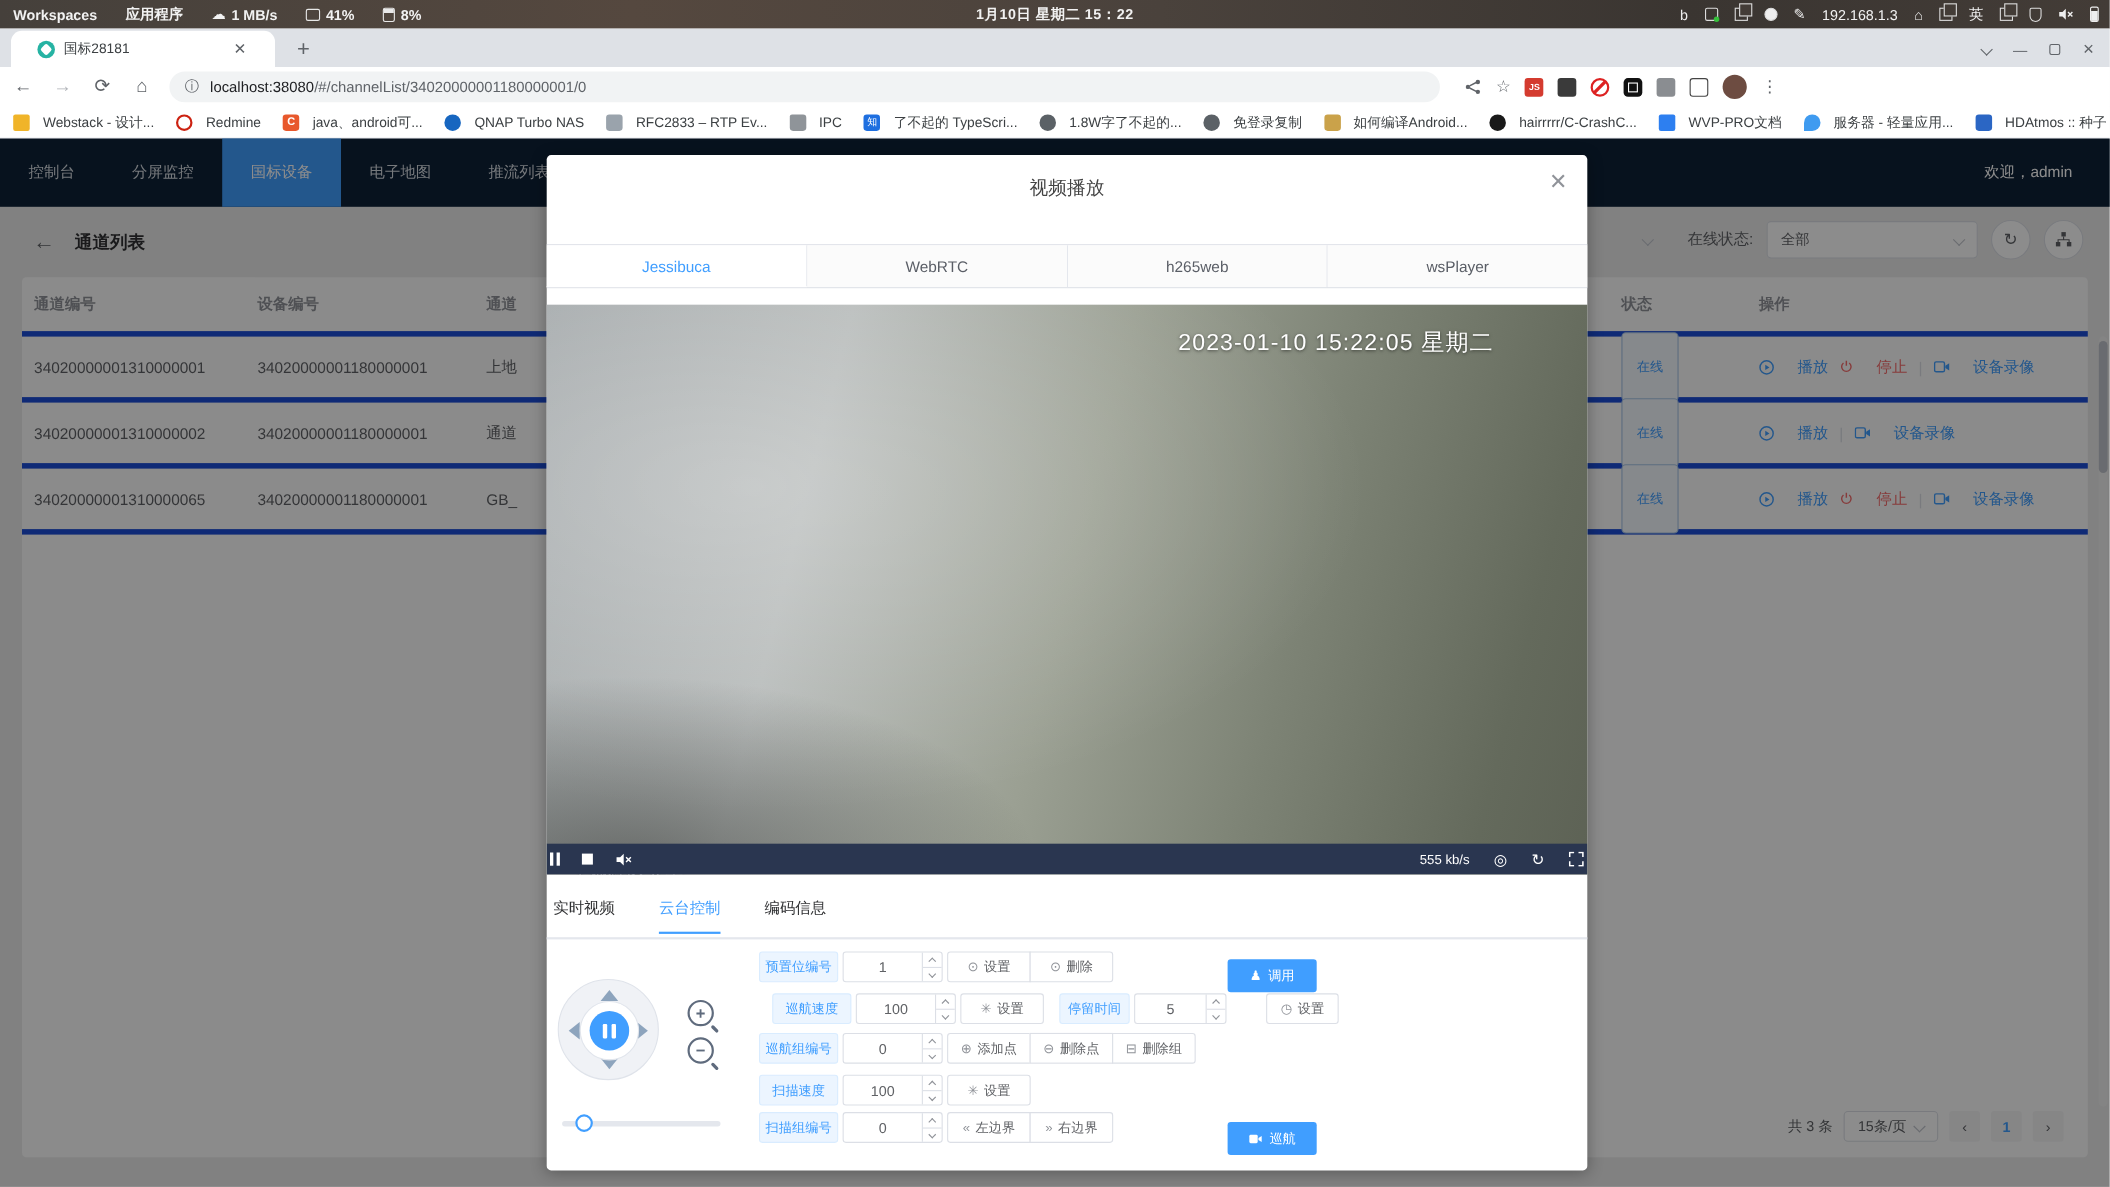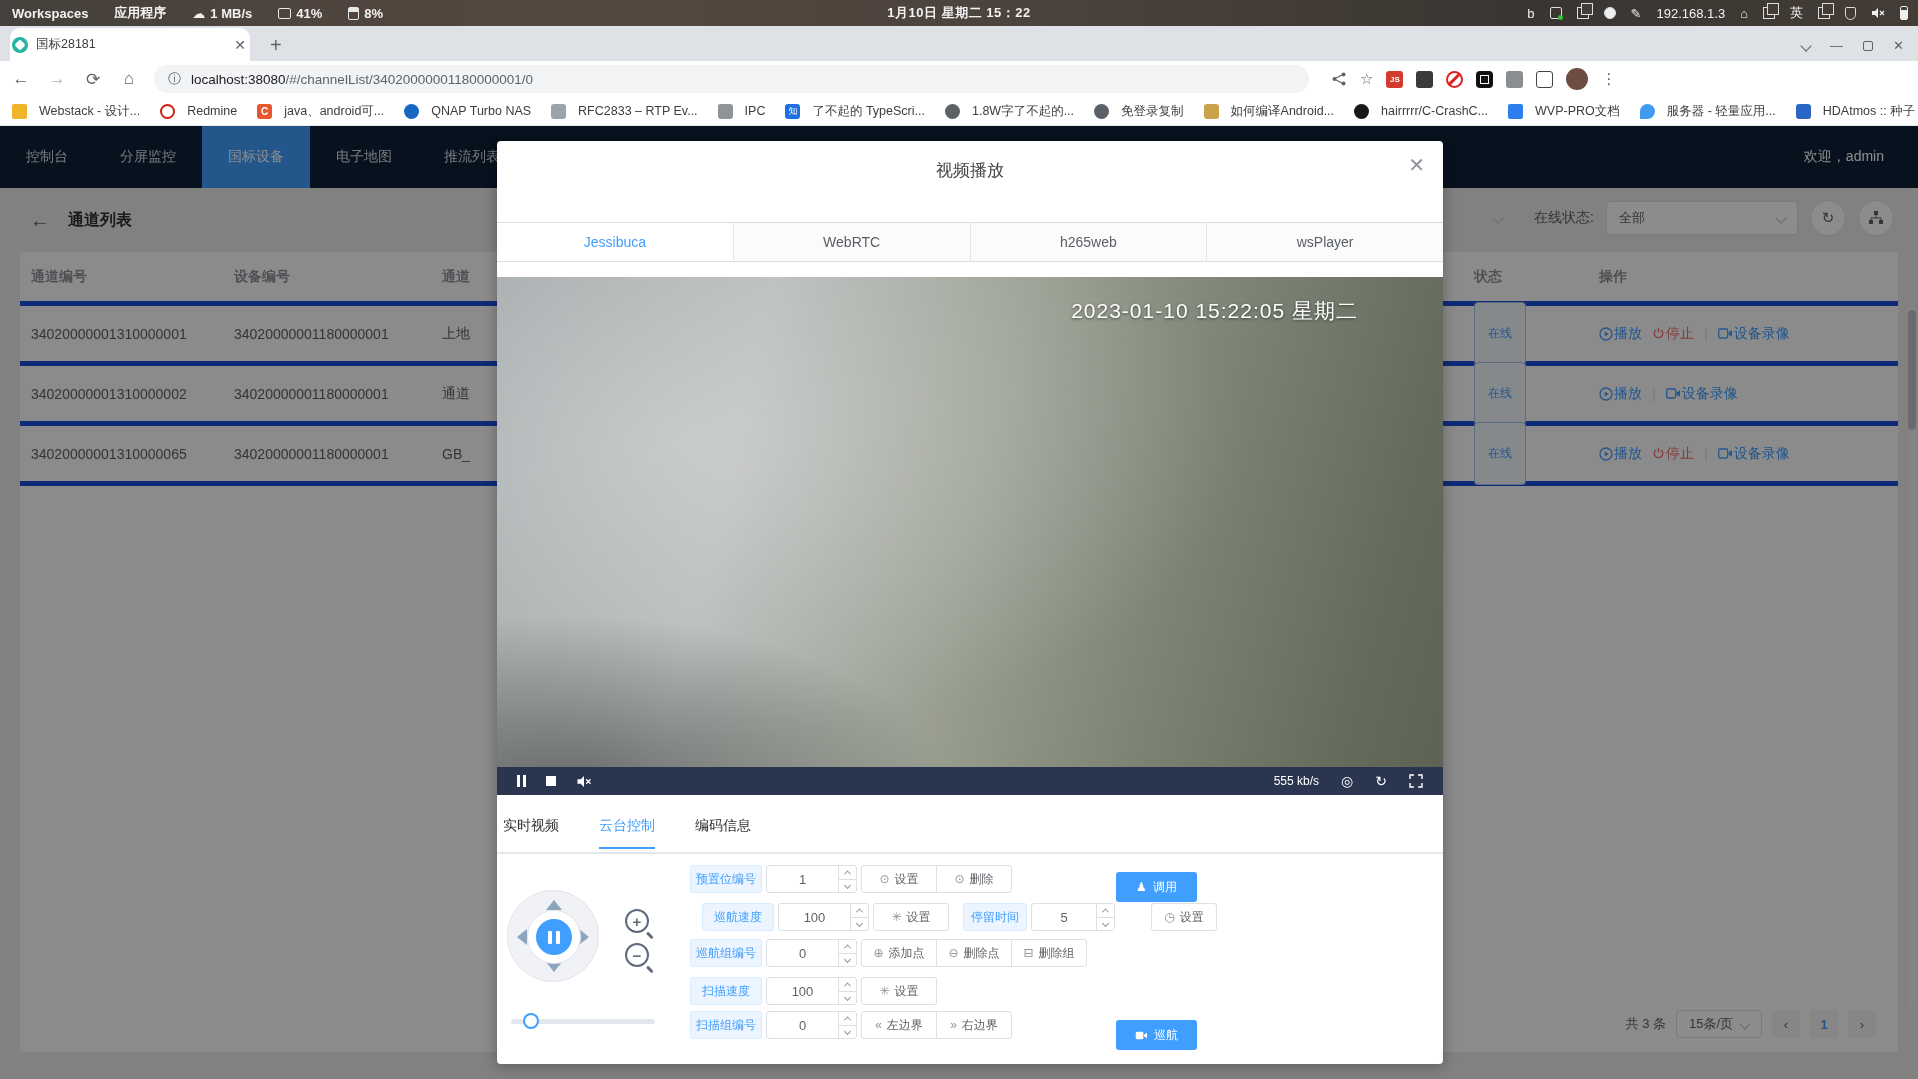--- a/index.html
+++ b/index.html
@@ -23,21 +23,21 @@
   .ic-sq2:after { content:""; position:absolute; left:3px; top:-5px; width:10px; height:10px; border:1.4px solid #ddd; background:#433c37; }
   .ic-dot:after { content:""; position:absolute; right:-2px; bottom:-2px; width:5px; height:5px; border-radius:50%; background:#35c03b; }
   .ic-shield { width:11px; height:13px; border:1.4px solid #ddd; border-radius:2px 2px 6px 6px; }
   .ic-batt { width:8px; height:14px; border:1.3px solid #eee; border-radius:2px; background:linear-gradient(transparent 25%,#eee 25%); }
   .ic-home,.ic-b,.ic-pen { font-size:13px; color:#eee; }
   .gn-spk { width:14px; height:12px; }
 
   
   .tabstrip { position:absolute; top:26px; left:0; width:100%; height:35px; background:#dee1e6; display:flex; align-items:flex-end; }
   .tab { width:240px; height:33px; background:#fff; border-radius:10px 10px 0 0; margin-left:10px;
-    display:flex; align-items:center; gap:8px; padding:0 2px; font-size:12.5px; color:#3c4043; }
+    display:flex; align-items:center; gap:8px; padding:0 24px; font-size:12.5px; color:#3c4043; }
   .favicon { width:16px; height:16px; border-radius:50%; background:#26b3a3; position:relative; flex:none; }
   .favicon:after { content:""; position:absolute; left:4px; top:4px; width:8px; height:8px; background:#fff; border-radius:2px; transform:rotate(45deg); }
   .tab-title { flex:1; white-space:nowrap; overflow:hidden; }
   .tab-close { color:#5f6368; font-size:14px; padding:0 2px; }
   .newtab { font-size:20px; color:#5f6368; margin-left:12px; padding:0 8px 4px; }
   .win-controls { margin-left:auto; display:flex; align-items:center; gap:20px; padding-right:14px; color:#5f6368; font-size:13px; padding-bottom:8px; }
   .wc-max { width:10px; height:10px; border:1.4px solid #5f6368; border-radius:2px; }
 
   .urlbar { position:absolute; top:61px; left:0; width:100%; height:36px; background:#fff; display:flex; align-items:center; padding:0 10px; gap:14px; }
   .nav-ic { color:#5f6368; font-size:17px; width:22px; text-align:center; }
@@ -85,21 +85,21 @@
   .chev { width:8px; height:8px; border-right:1.6px solid #c0c4cc; border-bottom:1.6px solid #c0c4cc; transform:rotate(45deg); display:inline-block; }
   .fil-label { font-size:14px; color:#606266; }
   .sel { height:34px; background:#fff; border:1px solid #dcdfe6; border-radius:4px; display:flex; align-items:center; justify-content:space-between; padding:0 12px; font-size:13px; color:#606266; }
   .sel-online { width:192px; }
   .cir-btn { width:36px; height:36px; border:1px solid #dcdfe6; border-radius:50%; background:#fff; display:flex; align-items:center; justify-content:center; color:#606266; font-size:15px; }
   .panel { position:absolute; top:126px; left:20px; width:1878px; height:800px; background:#fdfdfd; border-radius:4px; }
   .t-row { display:flex; align-items:center; height:60px; border-bottom:5px solid #1d4ed8; font-size:14px; color:#606266; }
   .t-head { height:54px; color:#909399; font-weight:bold; }
   .tc1 { width:214px; padding-left:11px; } .tc2 { width:208px; } .tc3 { width:1032px; } .tc4 { width:125px; } .tc5 { flex:1; display:flex; align-items:center; gap:10px; }
   .badge-online { display:inline-block; padding:22px 13px; border:1px solid #a8c6e8; color:#409eff; background:#f4f9ff; border-radius:4px; font-size:12px; }
-  .lnk { display:inline-flex; align-items:center; gap:1px; color:#409eff; font-size:14px; }
+  .lnk { display:inline-flex; align-items:center; gap:21px; color:#409eff; font-size:14px; }
   .lnk.red { color:#f56c6c; }
   .sep { color:#dcdfe6; }
   .pagination { position:absolute; top:884px; right:42px; display:flex; align-items:center; gap:10px; font-size:13px; color:#606266; }
   .psel { width:86px; height:28px; }
   .pg-btn { min-width:28px; height:28px; background:#f4f4f5; border-radius:3px; display:flex; align-items:center; justify-content:center; color:#606266; }
   .pg-btn.cur { color:#409eff; font-weight:bold; }
   .scrollbar { position:absolute; right:2px; top:180px; width:8px; height:700px; background:#f0f0f0; border-radius:4px; }
   .scroll-thumb { position:absolute; top:4px; left:0; width:8px; height:120px; background:#c0c4cc; border-radius:4px; }
   .dim-overlay { position:absolute; top:126px; left:0; width:1918px; height:953px; background:rgba(0,0,0,0.45); }
 
@@ -111,21 +111,21 @@
   .ptabs { position:absolute; top:81px; left:0; width:100%; height:40px; display:flex; border:1px solid #dcdfe6; border-left:none; border-right:none; }
   .ptab { flex:1; display:flex; align-items:center; justify-content:center; font-size:14px; color:#5a5e66; background:#fbfbfb; border-right:1px solid #e4e7ed; }
   .ptab:last-child { border-right:none; }
   .ptab.active { background:#fff; color:#409eff; border-bottom:1px solid #fff; }
   .video { position:absolute; top:136px; left:0; width:946px; height:518px; overflow:hidden;
     background: radial-gradient(620px 300px at 8% 100%, rgba(38,40,36,.55), transparent 60%),
       radial-gradient(900px 480px at 20% 32%, rgba(255,255,255,.28), rgba(255,255,255,0) 62%),
       linear-gradient(104deg,#a4a9ab 0%,#b6bab9 26%,#9ba093 50%,#7d8375 70%,#646a5c 90%,#5d6255 100%); }
   .osd-time { position:absolute; top:20px; right:85px; color:#fff; font-size:21px; letter-spacing:1px; text-shadow:0 1px 3px rgba(0,0,0,.55); }
   .osd-name { position:absolute; bottom:-9px; left:22px; color:#fff; font-size:17px; text-shadow:0 1px 3px rgba(0,0,0,.6); }
-  .ctrlbar { position:absolute; bottom:0; left:0; width:100%; height:28px; background:#2a3650; display:flex; align-items:center; gap:20px; padding:0 20px; }
+  .ctrlbar { position:absolute; bottom:0; left:0; width:100%; height:28px; background:#2a3650; display:flex; align-items:center; gap:20px; padding:0 3px; }
   .cb-ic { display:flex; align-items:center; color:#fff; }
   .cb-pause { display:flex; gap:3px; } .cb-pause i { width:3px; height:12px; background:#fff; display:block; }
   .cb-stop { width:10px; height:10px; background:#fff; }
   .cb-right { margin-left:auto; display:flex; align-items:center; gap:22px; color:#fff; }
   .bitrate { font-size:12px; color:#fff; }
   .subtabs { position:absolute; top:676px; left:6px; display:flex; gap:40px; font-size:14px; }
   .stab { padding-bottom:12px; color:#303133; }
   .stab.active { color:#409eff; border-bottom:2px solid #409eff; }
   .subtab-line { position:absolute; top:711px; left:0; width:100%; height:2px; background:#e4e7ed; }
 

